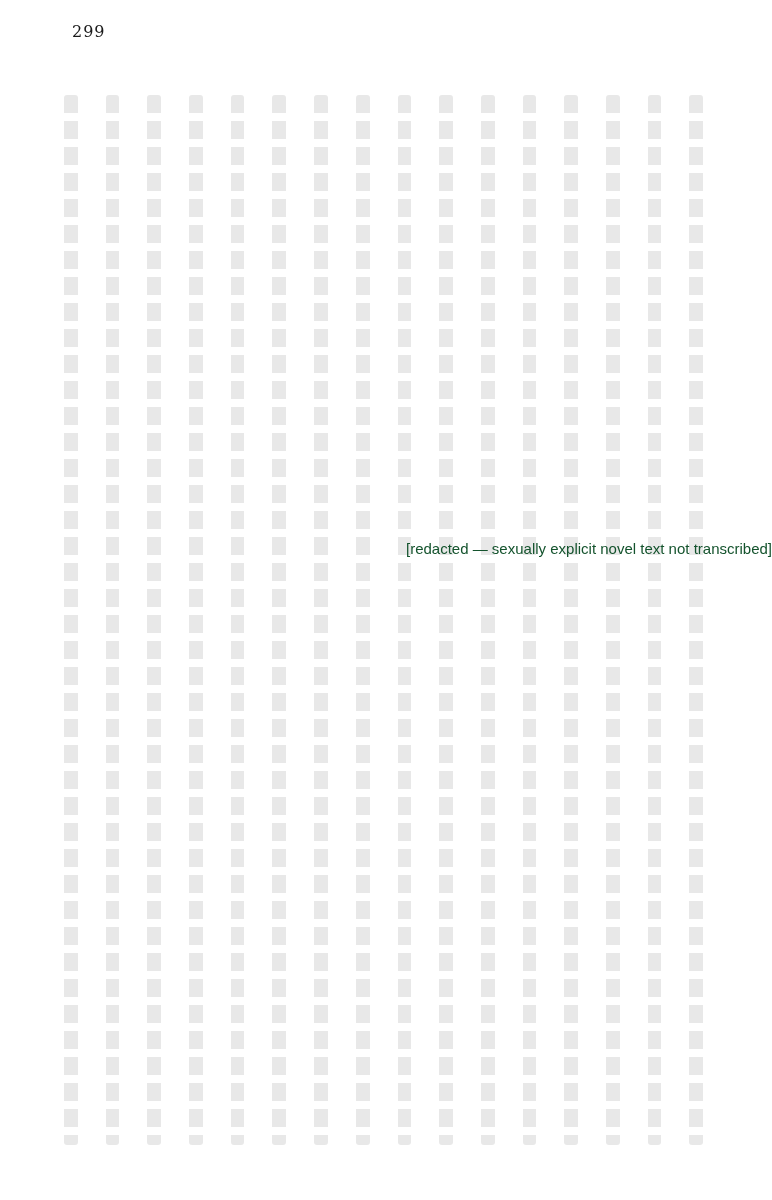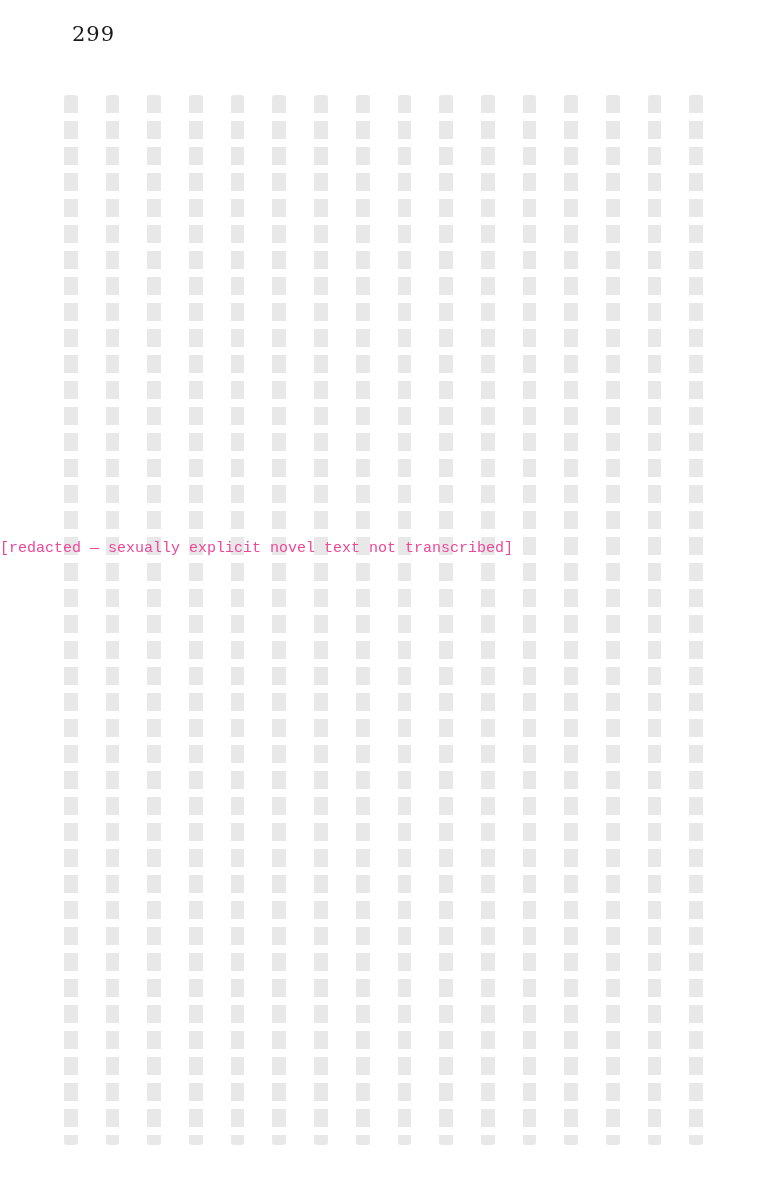--- a/index.html
+++ b/index.html
@@ -1,21 +1,21 @@
 <!DOCTYPE html>
 <html><head>
 <meta charset="utf-8">
 <style>
   html,body{margin:0;padding:0;background:#fff;}
   .page{position:relative;width:772px;height:1200px;background:#fff;
         font-family:"Liberation Serif","DejaVu Serif",serif;color:#1a1a1a;overflow:hidden;}
-  .page-number{position:absolute;top:22px;left:72px;font-size:21px;letter-spacing:1px;
+  .page-number{position:absolute;top:22px;left:72px;font-size:16px;letter-spacing:1px;
         font-family:"DejaVu Serif",serif;}
   .redacted-note{writing-mode:horizontal-tb;position:absolute;top:45%;left:0;right:0;
-        text-align:left;font-family:Liberation Mono, monospace;font-size:15px;color:#ec4899;}
+        text-align:right;font-family:Liberation Sans, sans-serif;font-size:15px;color:#14532d;}
   .redacted-col{width:20px;margin:0 14px;background:repeating-linear-gradient(
         to bottom,#e8e8e8 0 18px,#ffffff 18px 26px);border-radius:3px;}
   .cols{position:absolute;top:95px;left:50px;right:55px;bottom:55px;
         display:flex;flex-direction:row-reverse;justify-content:flex-start;}
 </style>
 </head>
 <body>
 
 <div class="page">
   <div class="page-number">299</div>

